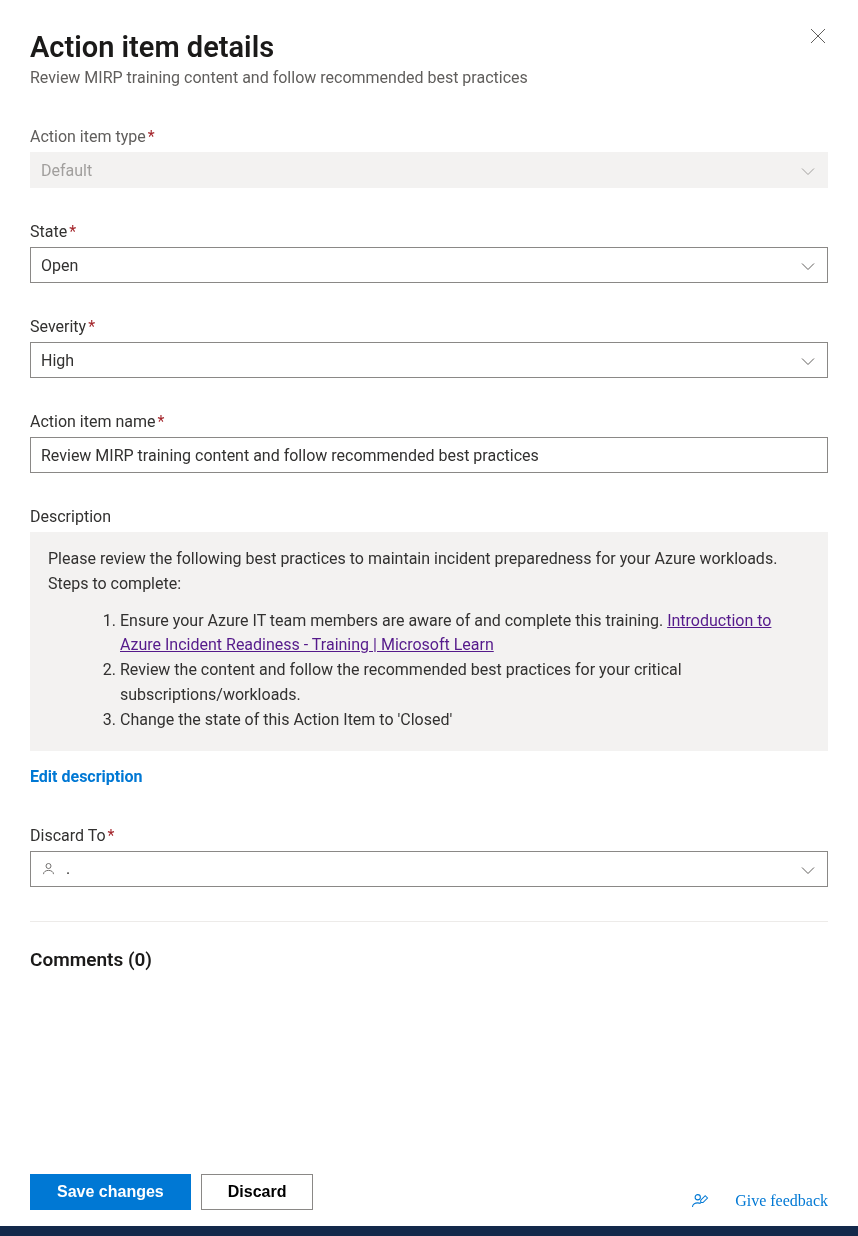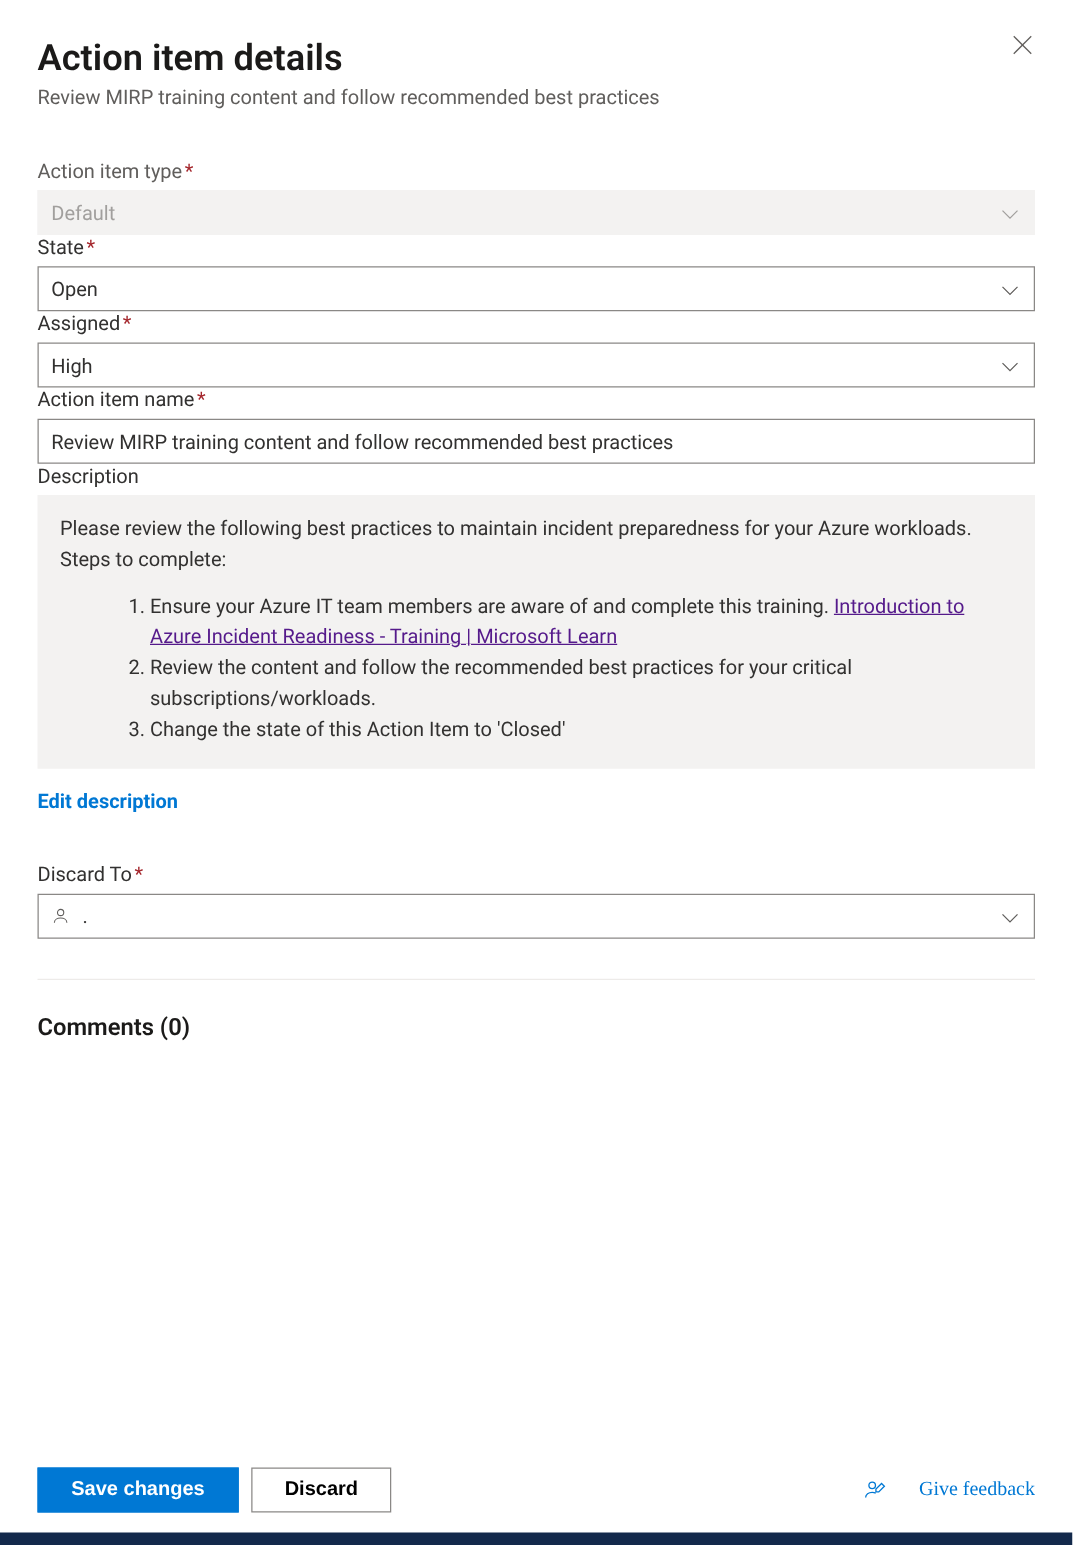--- a/index.html
+++ b/index.html
@@ -32,21 +32,21 @@
       font-size: 29px;
       font-weight: 600;
       color: #1b1a19;
       margin-bottom: 4px;
     }
     .subtitle {
       font-size: 16px;
       color: #605e5c;
       margin-bottom: 40px;
     }
-    .field-group { }
+    .field-group { margin-bottom: 34px; }
     .field-label {
       font-size: 16px;
       color: #323130;
       margin-bottom: 6px;
       display: block;
     }
     .field-label.gray { color: #605e5c; }
     .required-star { color: #a4262c; margin-left: 2px; }
     .select-box, .text-input, .assigned-box {
       width: 100%;
@@ -117,21 +117,21 @@
       font-size: 19px;
       font-weight: 600;
       color: #1b1a19;
     }
     .footer {
       position: absolute;
       bottom: 26px;
       left: 30px;
       right: 30px;
       display: flex;
-      align-items: center;
+      align-items: flex-end;
       gap: 10px;
     }
     .btn {
       height: 36px;
       padding: 0 26px;
       font-size: 16px;
       font-weight: 600;
       border: 1px solid #8a8886;
       background: #ffffff;
       cursor: pointer;
@@ -201,21 +201,21 @@
     <span class="chevron">
       <svg width="14" height="8" viewBox="0 0 14 8" fill="none" stroke="currentColor" stroke-width="1">
           <polyline points="1,1 7,7 13,1"></polyline>
         </svg>
     </span>
   </div>
 </div>
 
 <div class="field-group">
   <label class="field-label">
-    <span>Assigned</span><span class="required-star">*</span>
+    <span>Severity</span><span class="required-star">*</span>
   </label>
   <div class="select-box">
     <span>High</span>
     <span class="chevron">
       <svg width="14" height="8" viewBox="0 0 14 8" fill="none" stroke="currentColor" stroke-width="1">
           <polyline points="1,1 7,7 13,1"></polyline>
         </svg>
     </span>
   </div>
 </div>

